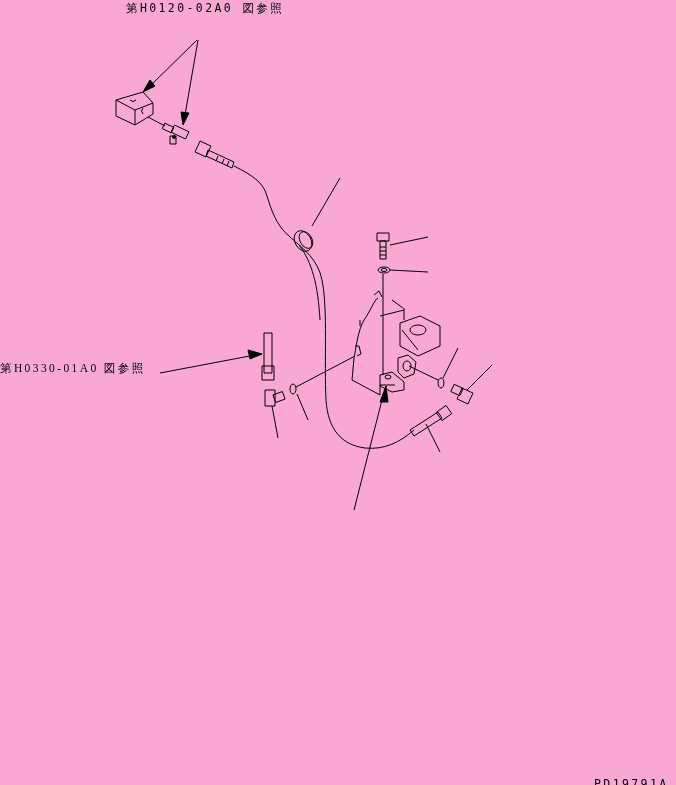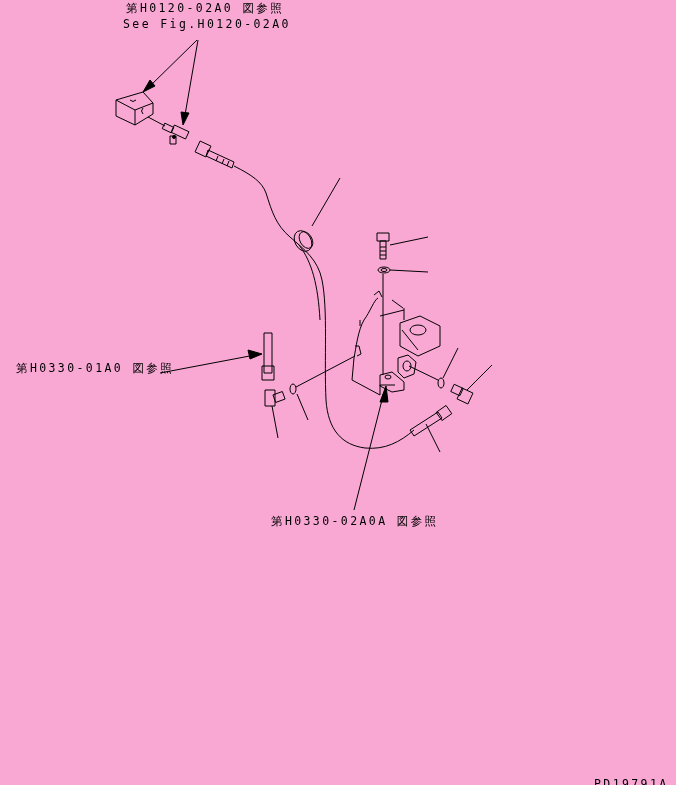--- a/index.html
+++ b/index.html
@@ -7,25 +7,23 @@
   .lbl { position:absolute; font-family:"DejaVu Sans Mono", monospace; font-size:11.5px; color:#000; letter-spacing:2.4px; white-space:nowrap; line-height:13px; }
   svg.draw { position:absolute; left:0; top:0; }
   svg.draw * { vector-effect:non-scaling-stroke; }
 </style>
 </head>
 <body>
 
 <div class="canvas">
 
   <div class="lbl" style="left:126px;top:2px;">第H0120-02A0 図参照</div>
-  <div class="lbl" style="left:123px;top:18px;">See Fig.H0120-02A0</div>
 
-  <div class="lbl" style="left:16px;top:362px;">第H0330-01A0 図参照</div>
+  <div class="lbl" style="left:0;top:362px;font-family:Liberation Serif, serif;">第H0330-01A0 図参照</div>
 
-  <div class="lbl" style="left:271px;top:515px;">第H0330-02A0A 図参照</div>
 
   <div class="lbl" style="left:594px;top:770px;margin-top:8px;">PD19791A</div>
 
   <svg class="draw" width="676" height="785" viewBox="0 0 676 785" fill="none" stroke="#000" stroke-width="1">
 
     <g>
       <line x1="197" y1="40" x2="148" y2="88"></line>
       <polygon points="143,92 150,80 155,86" fill="#000"></polygon>
       <line x1="198" y1="40" x2="185" y2="115"></line>
       <polygon points="183,125 181,112 189,113" fill="#000"></polygon>

